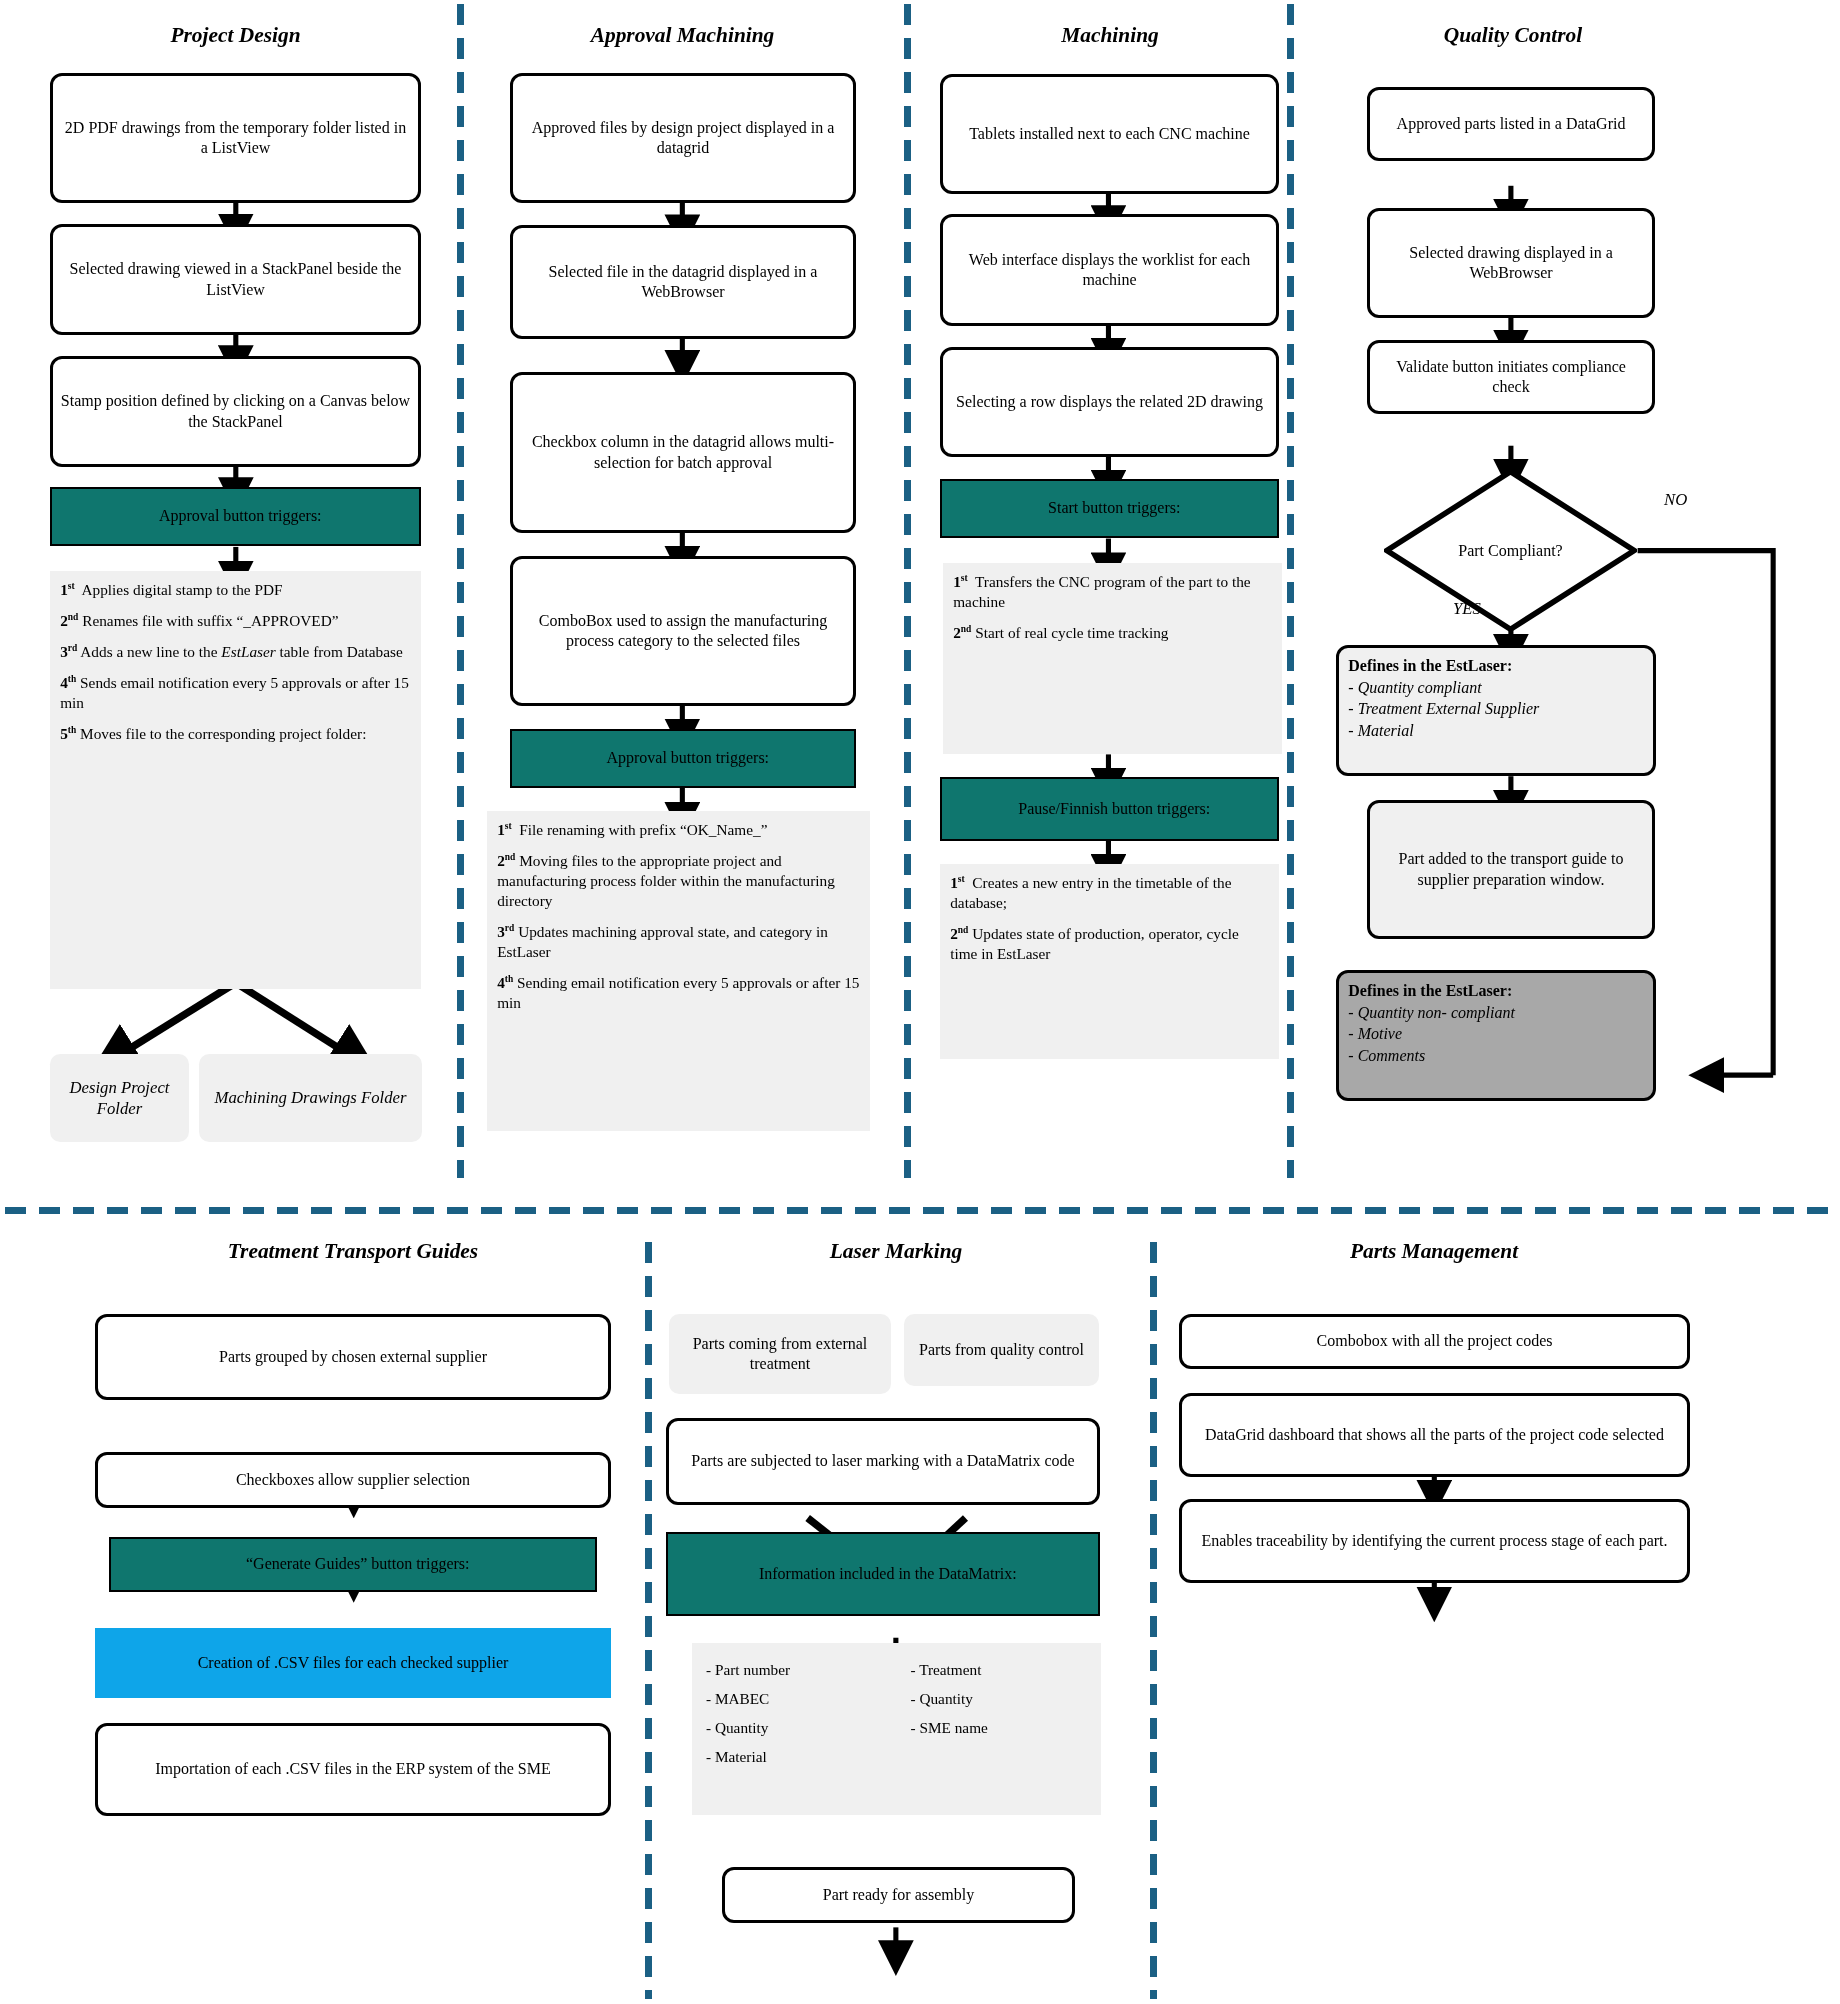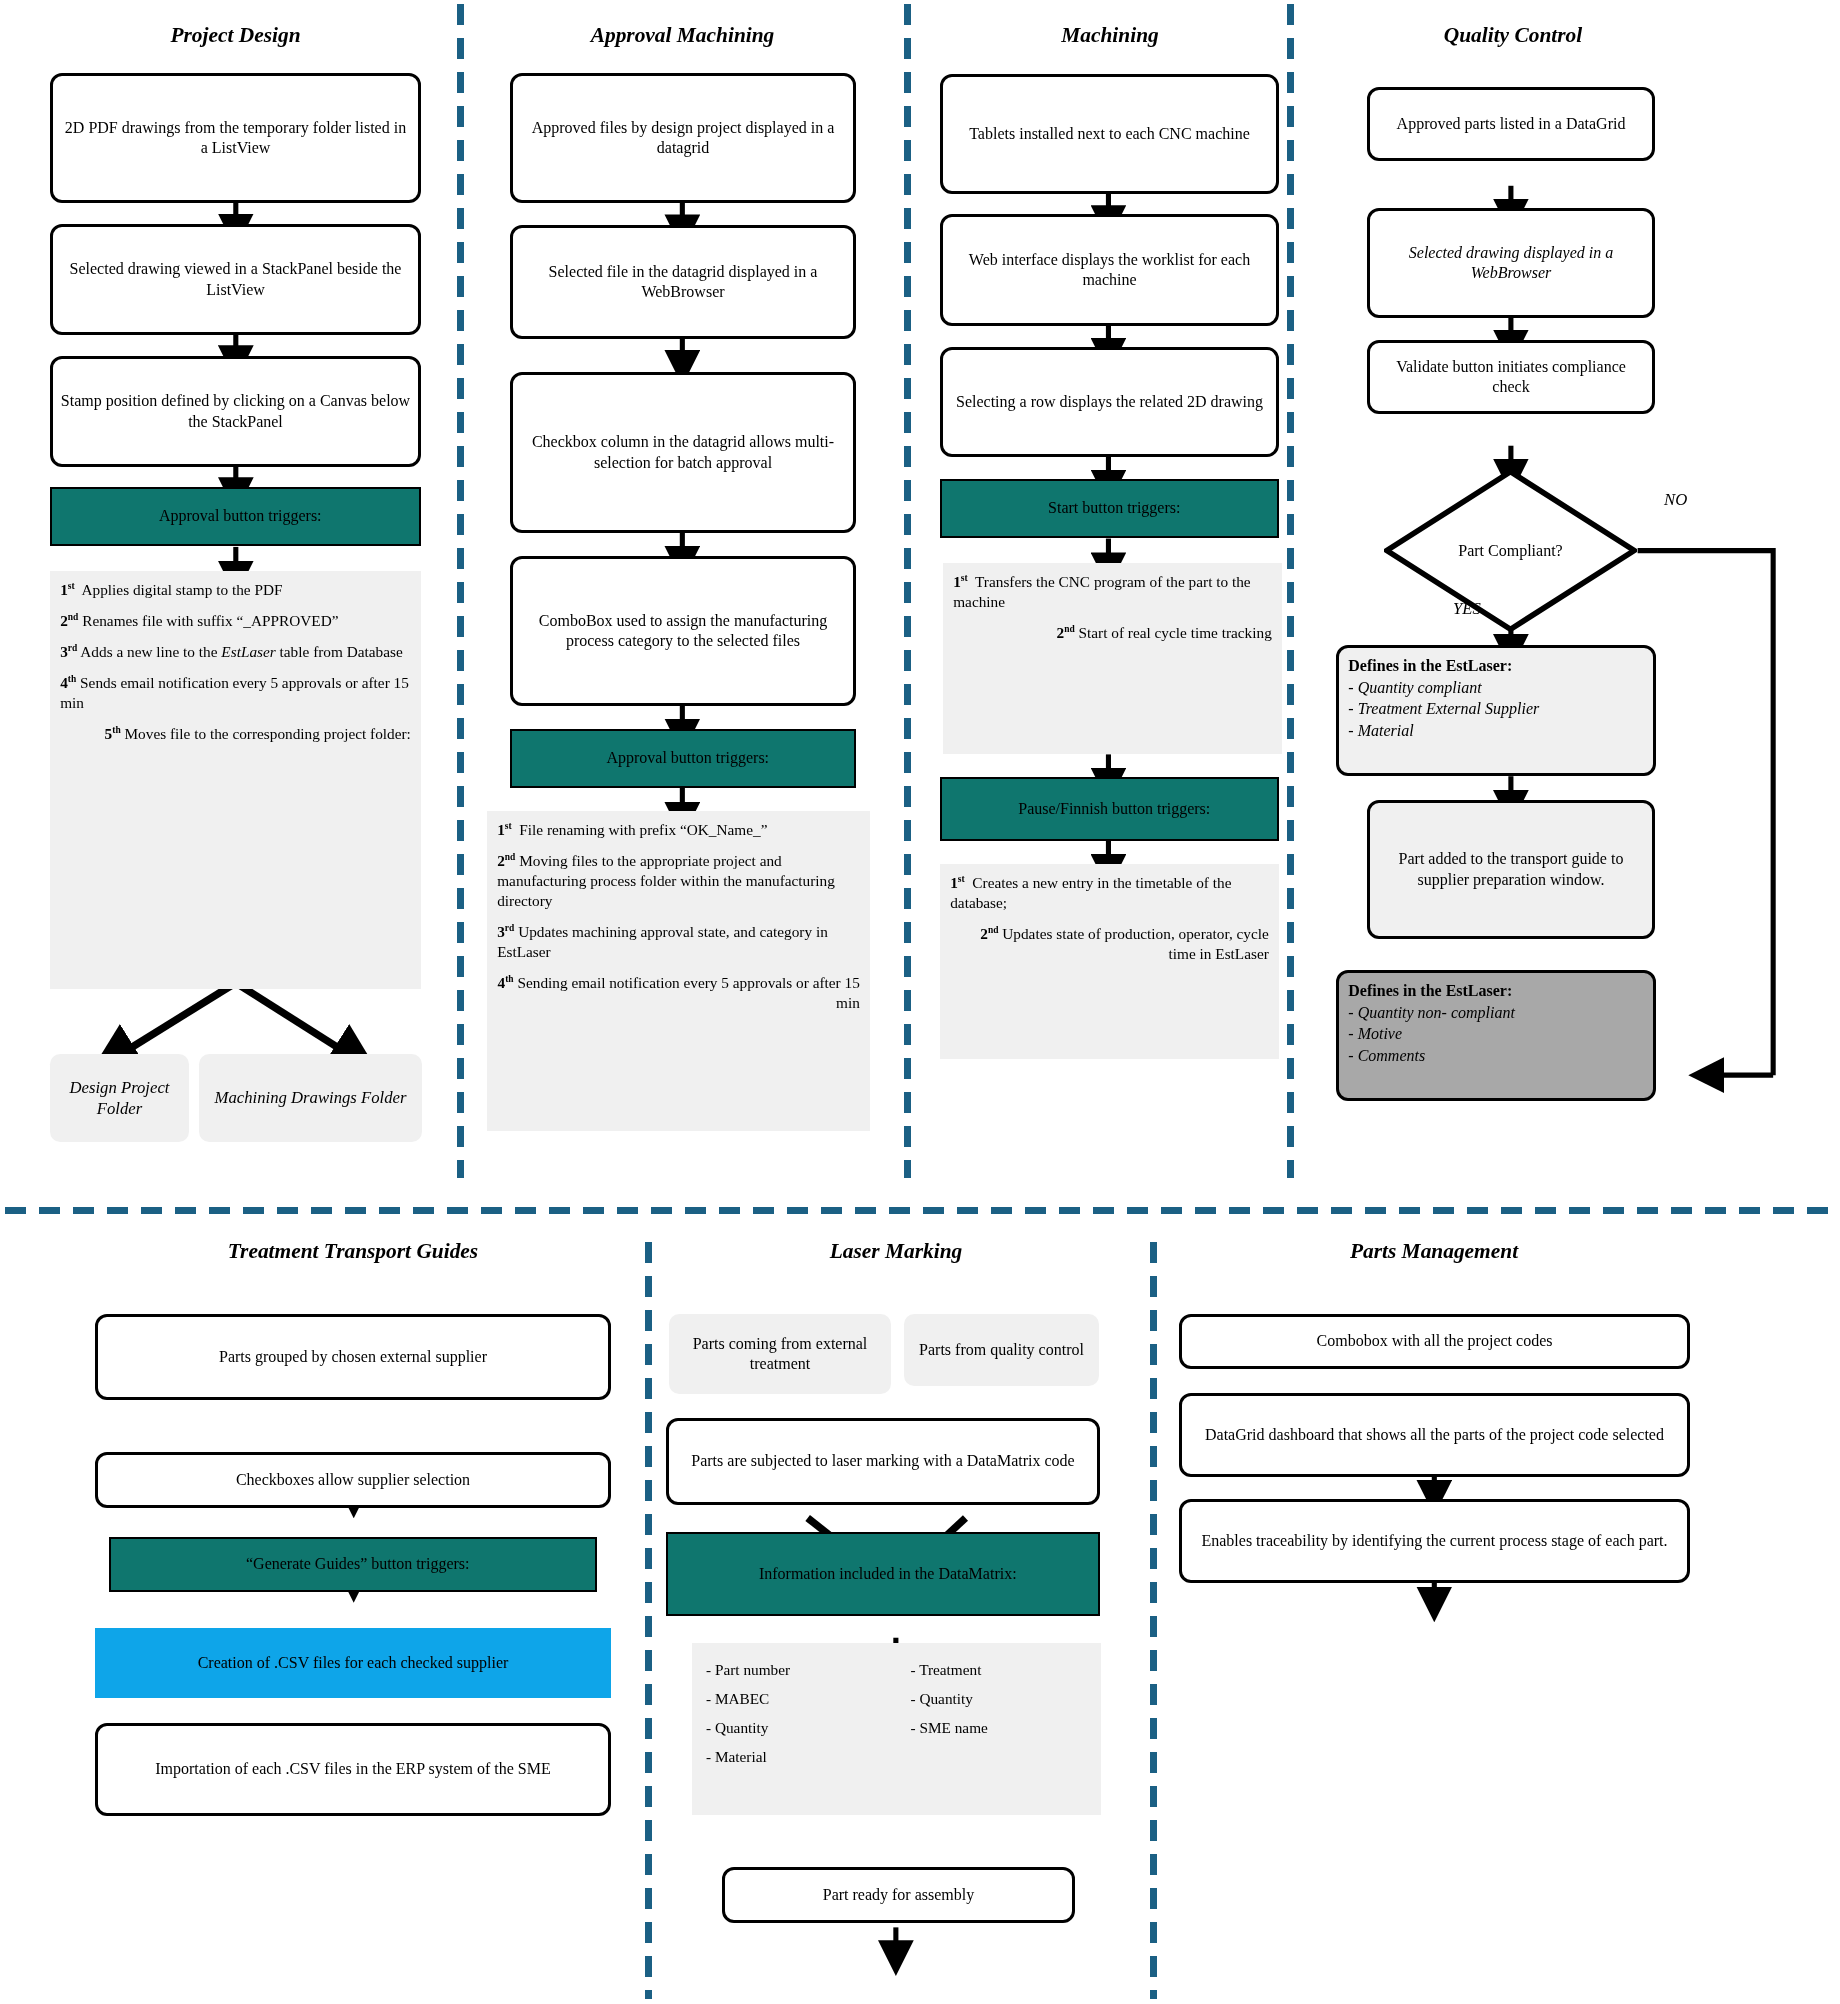--- a/index.html
+++ b/index.html
@@ -71,21 +71,21 @@
   .italic { font-style: italic; }
 
   .steps {
     position:absolute;
     background:#f0f0f0;
     font-size: 15.3px; line-height: 1.3;
     padding: 9.3px 10.2px 8.4px 10.2px;
     text-align:left;
   }
   .steps .step { margin-bottom: 11px; }
-  .steps .step:last-child { margin-bottom: 0; text-align: right; }
+  .steps .step:last-child { margin-bottom: 0; }
   .ord { font-weight: bold; }
   .ord sup { font-size: 0.62em; font-weight:bold; vertical-align: super; }
 
   .defbox {
     position:absolute;
     border:3.2px solid #000;
     border-radius: 12px;
     text-align:left;
     font-size: 16px; line-height: 1.34;
     padding: 7.4px 9.3px;
@@ -272,21 +272,21 @@
     </div>
     <div class="step">
       <span class="ord">2<sup>nd</sup></span>
       <span>Updates state of production, operator, cycle time in EstLaser</span>
     </div>
   </div>
 
   <div class="sect-title" style="left:1332px; top:24px; width:362px;">Quality Control</div>
 
   <div class="node rounded" style="left:1367px; top:87px; width:288px; height:74px;">Approved parts listed in a DataGrid</div>
-  <div class="node rounded" style="left:1367px; top:208px; width:288px; height:110px;font-style:italic;">Selected drawing displayed in a WebBrowser</div>
+  <div class="node rounded" style="left:1367px; top:208px; width:288px; height:110px;">Selected drawing displayed in a WebBrowser</div>
   <div class="node rounded" style="left:1367px; top:340px; width:288px; height:74px;">Validate button initiates compliance check</div>
 
   <div class="diamond-wrap" style="left:1384px; top:469px; width:253px; height:163px;">
     <svg width="253" height="163" viewBox="0 0 546 352">
       <polygon points="273,6 540,176 273,346 6,176" fill="#ffffff" stroke="#000" stroke-width="12"></polygon>
     </svg>
     <div class="dtext">Part Compliant?</div>
   </div>
   <div class="edge-label" style="left:1664px; top:490px;">NO</div>
   <div class="edge-label" style="left:1453px; top:599px;">YES</div>

